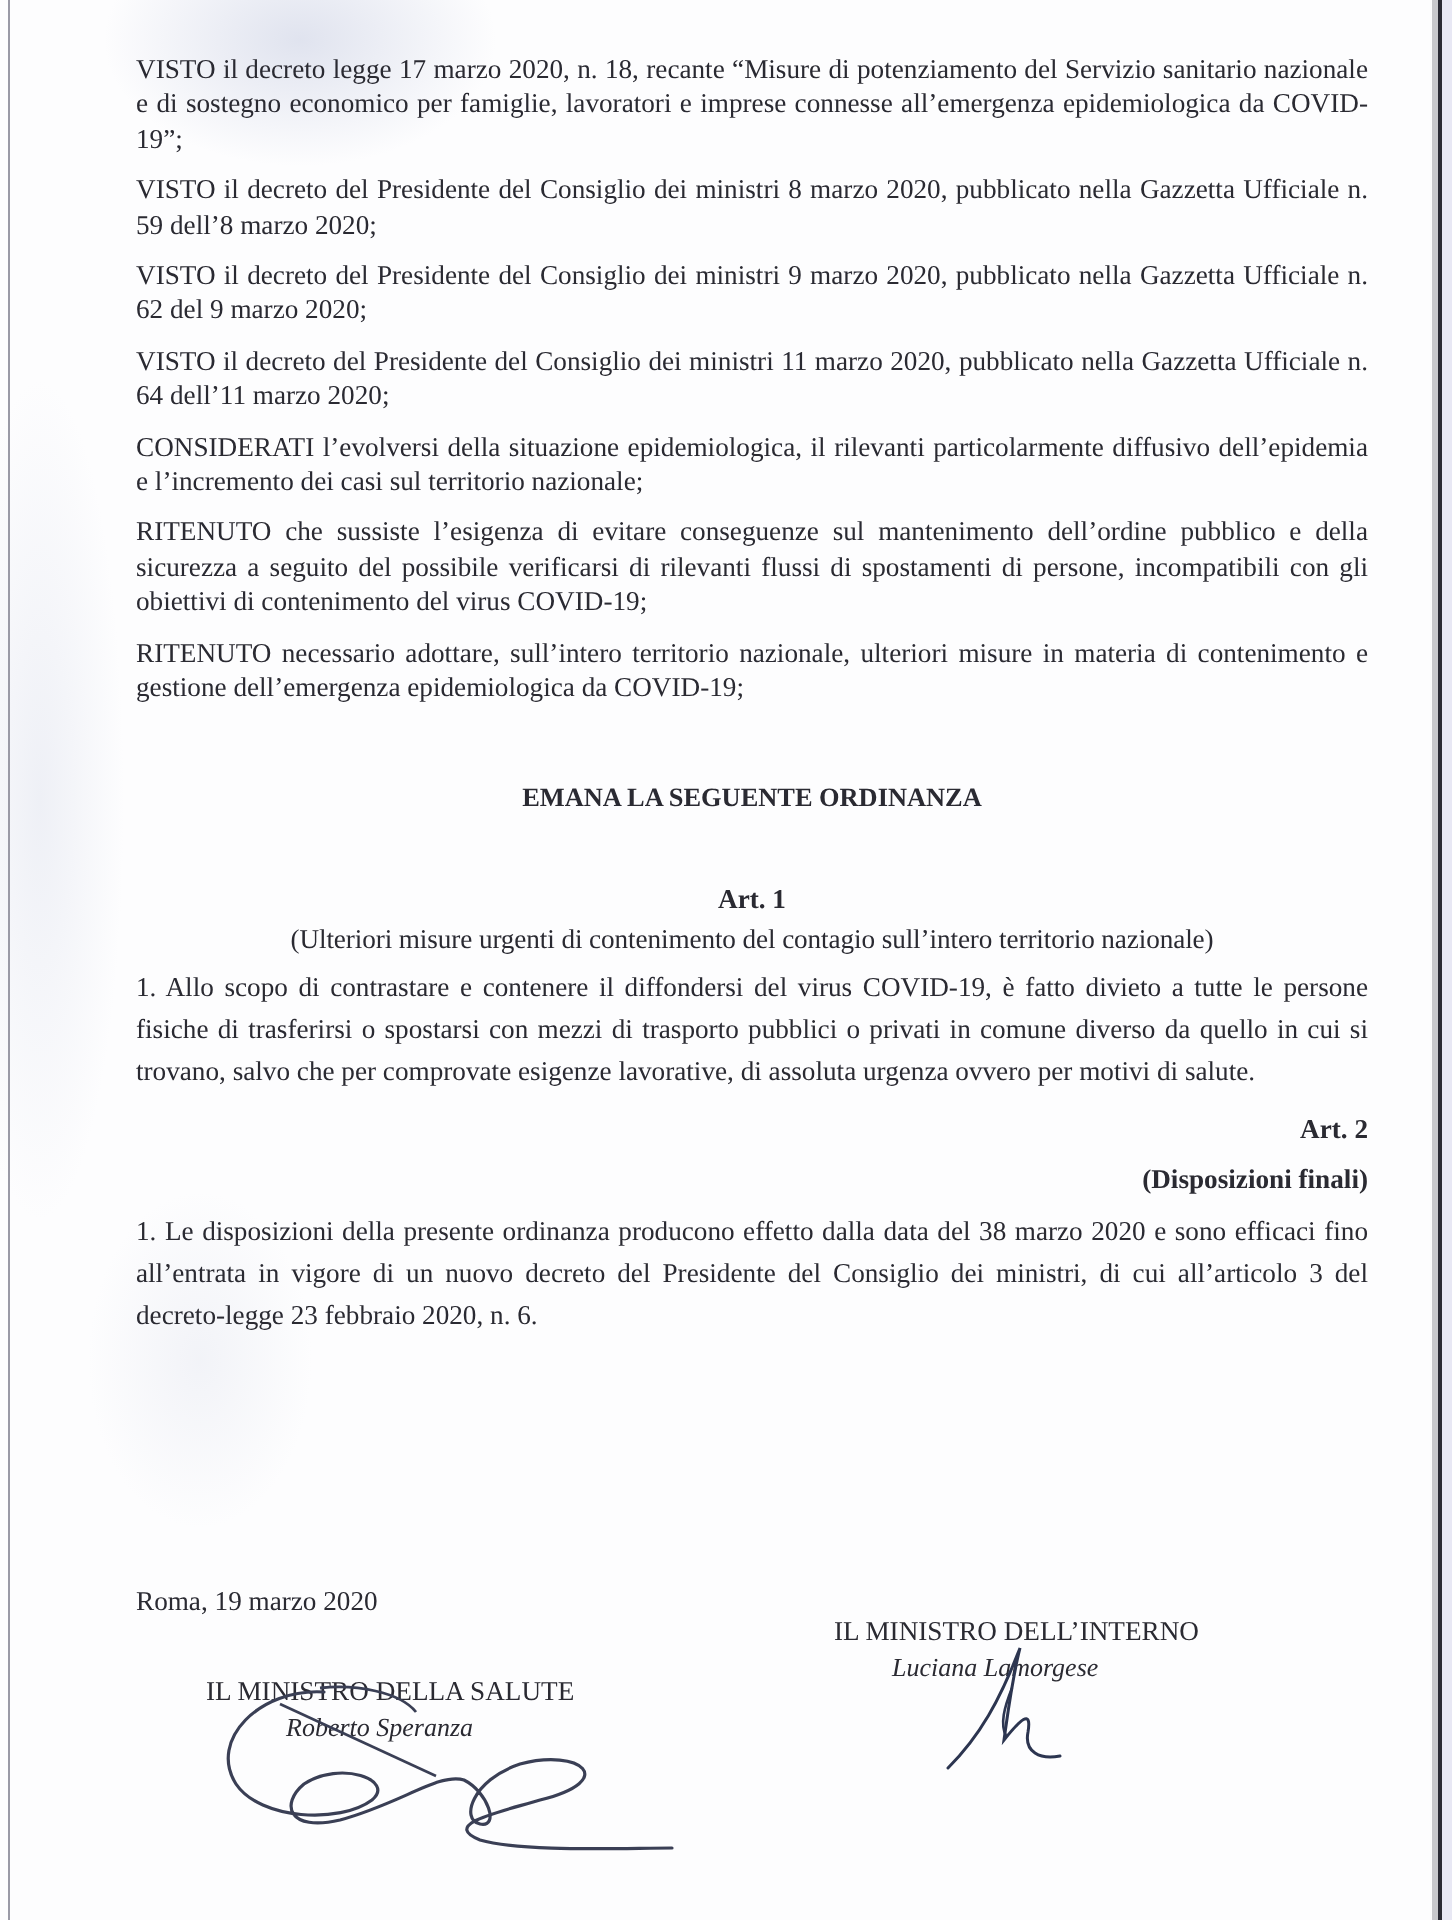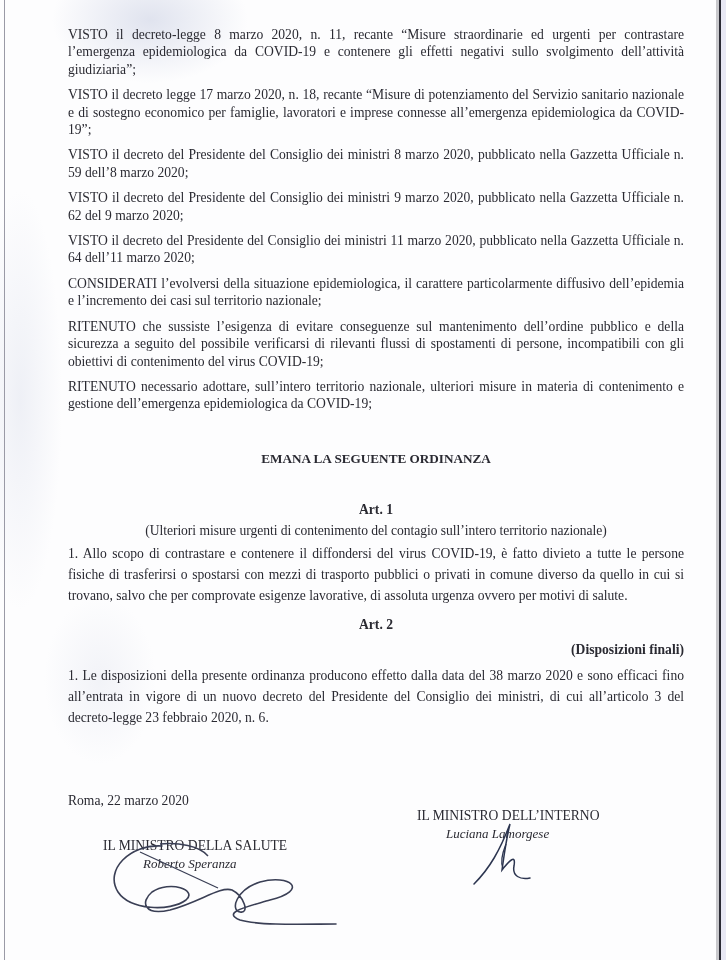--- a/index.html
+++ b/index.html
@@ -35,59 +35,58 @@
     text-align: center; font-weight: bold; font-size: 13.2px;
     margin: 37px 0 0 0;
   }
   .art-title {
     text-align: center; font-weight: bold; margin: 34px 0 0 0;
   }
   .art-sub {
     text-align: center; font-weight: normal; margin: 3px 0 4px 0; letter-spacing: -0.05px;
   }
   .art-text { text-align: justify; line-height: 21px; margin: 0; }
-  .art2-title { text-align: center; font-weight: bold; margin: 10px 0 0 0; }
+  .art2-title { text-align: right; font-weight: bold; margin: 10px 0 0 0; }
   .art2-sub { text-align: right; font-weight: bold; margin: 8px 0 6px 0; }
   .art2-text { text-align: justify; line-height: 21px; margin: 0; }
   .place-date { position: absolute; left: 68px; top: 793px; font-size: 13.6px; }
   .sig-left { position: absolute; left: 103px; top: 838px; font-size: 13.6px; width: 260px; }
   .sig-right { position: absolute; left: 417px; top: 808px; font-size: 13.6px; width: 260px; }
   .sig-name { font-style: italic; margin-left: 40px; margin-top: 2px; font-size: 13px; }
   .sig-right .sig-name { margin-left: 29px; }
   .sig-scrawl { position: absolute; pointer-events: none; }
 </style>
 </head>
 <body>
 
 <div class="page">
   <div class="left-edge"></div>
   <div class="right-edge"></div>
 
   <div class="content">
-    <p class="para">VISTO il decreto-legge 8 marzo 2020, n. 11, recante “Misure straordinarie ed urgenti per contrastare l’emergenza epidemiologica da COVID-19 e contenere gli effetti negativi sullo svolgimento dell’attività giudiziaria”;</p>
     <p class="para">VISTO il decreto legge 17 marzo 2020, n. 18, recante “Misure di potenziamento del Servizio sanitario nazionale e di sostegno economico per famiglie, lavoratori e imprese connesse all’emergenza epidemiologica da COVID-19”;</p>
     <p class="para">VISTO il decreto del Presidente del Consiglio dei ministri 8 marzo 2020, pubblicato nella Gazzetta Ufficiale n. 59 dell’8 marzo 2020;</p>
     <p class="para">VISTO il decreto del Presidente del Consiglio dei ministri 9 marzo 2020, pubblicato nella Gazzetta Ufficiale n. 62 del 9 marzo 2020;</p>
     <p class="para">VISTO il decreto del Presidente del Consiglio dei ministri 11 marzo 2020, pubblicato nella Gazzetta Ufficiale n. 64 dell’11 marzo 2020;</p>
-    <p class="para">CONSIDERATI l’evolversi della situazione epidemiologica, il carattere particolarmente diffusivo dell’epidemia e l’incremento dei casi sul territorio nazionale;</p>
+    <p class="para">CONSIDERATI l’evolversi della situazione epidemiologica, il rilevanti particolarmente diffusivo dell’epidemia e l’incremento dei casi sul territorio nazionale;</p>
     <p class="para">RITENUTO che sussiste l’esigenza di evitare conseguenze sul mantenimento dell’ordine pubblico e della sicurezza a seguito del possibile verificarsi di rilevanti flussi di spostamenti di persone, incompatibili con gli obiettivi di contenimento del virus COVID-19;</p>
     <p class="para">RITENUTO necessario adottare, sull’intero territorio nazionale, ulteriori misure in materia di contenimento e gestione dell’emergenza epidemiologica da COVID-19;</p>
 
     <div class="emana">EMANA LA SEGUENTE ORDINANZA</div>
 
     <div class="art-title">Art. 1</div>
     <div class="art-sub">(Ulteriori misure urgenti di contenimento del contagio sull’intero territorio nazionale)</div>
     <p class="art-text">1. Allo scopo di contrastare e contenere il diffondersi del virus COVID-19, è fatto divieto a tutte le persone fisiche di trasferirsi o spostarsi con mezzi di trasporto pubblici o privati in comune diverso da quello in cui si trovano, salvo che per comprovate esigenze lavorative, di assoluta urgenza ovvero per motivi di salute.</p>
 
     <div class="art2-title">Art. 2</div>
     <div class="art2-sub">(Disposizioni finali)</div>
     <p class="art2-text">1. Le disposizioni della presente ordinanza producono effetto dalla data del 38 marzo 2020 e sono efficaci fino all’entrata in vigore di un nuovo decreto del Presidente del Consiglio dei ministri, di cui all’articolo 3 del decreto-legge 23 febbraio 2020, n. 6.</p>
   </div>
 
-  <div class="place-date">Roma, 22 marzo 2020</div>
+  <div class="place-date">Roma, 19 marzo 2020</div>
 
   <div class="sig-left">
     <div>IL MINISTRO DELLA SALUTE</div>
     <div class="sig-name">Roberto Speranza</div>
   </div>
 
   <div class="sig-right">
     <div>IL MINISTRO DELL’INTERNO</div>
     <div class="sig-name">Luciana Lamorgese</div>
   </div>

